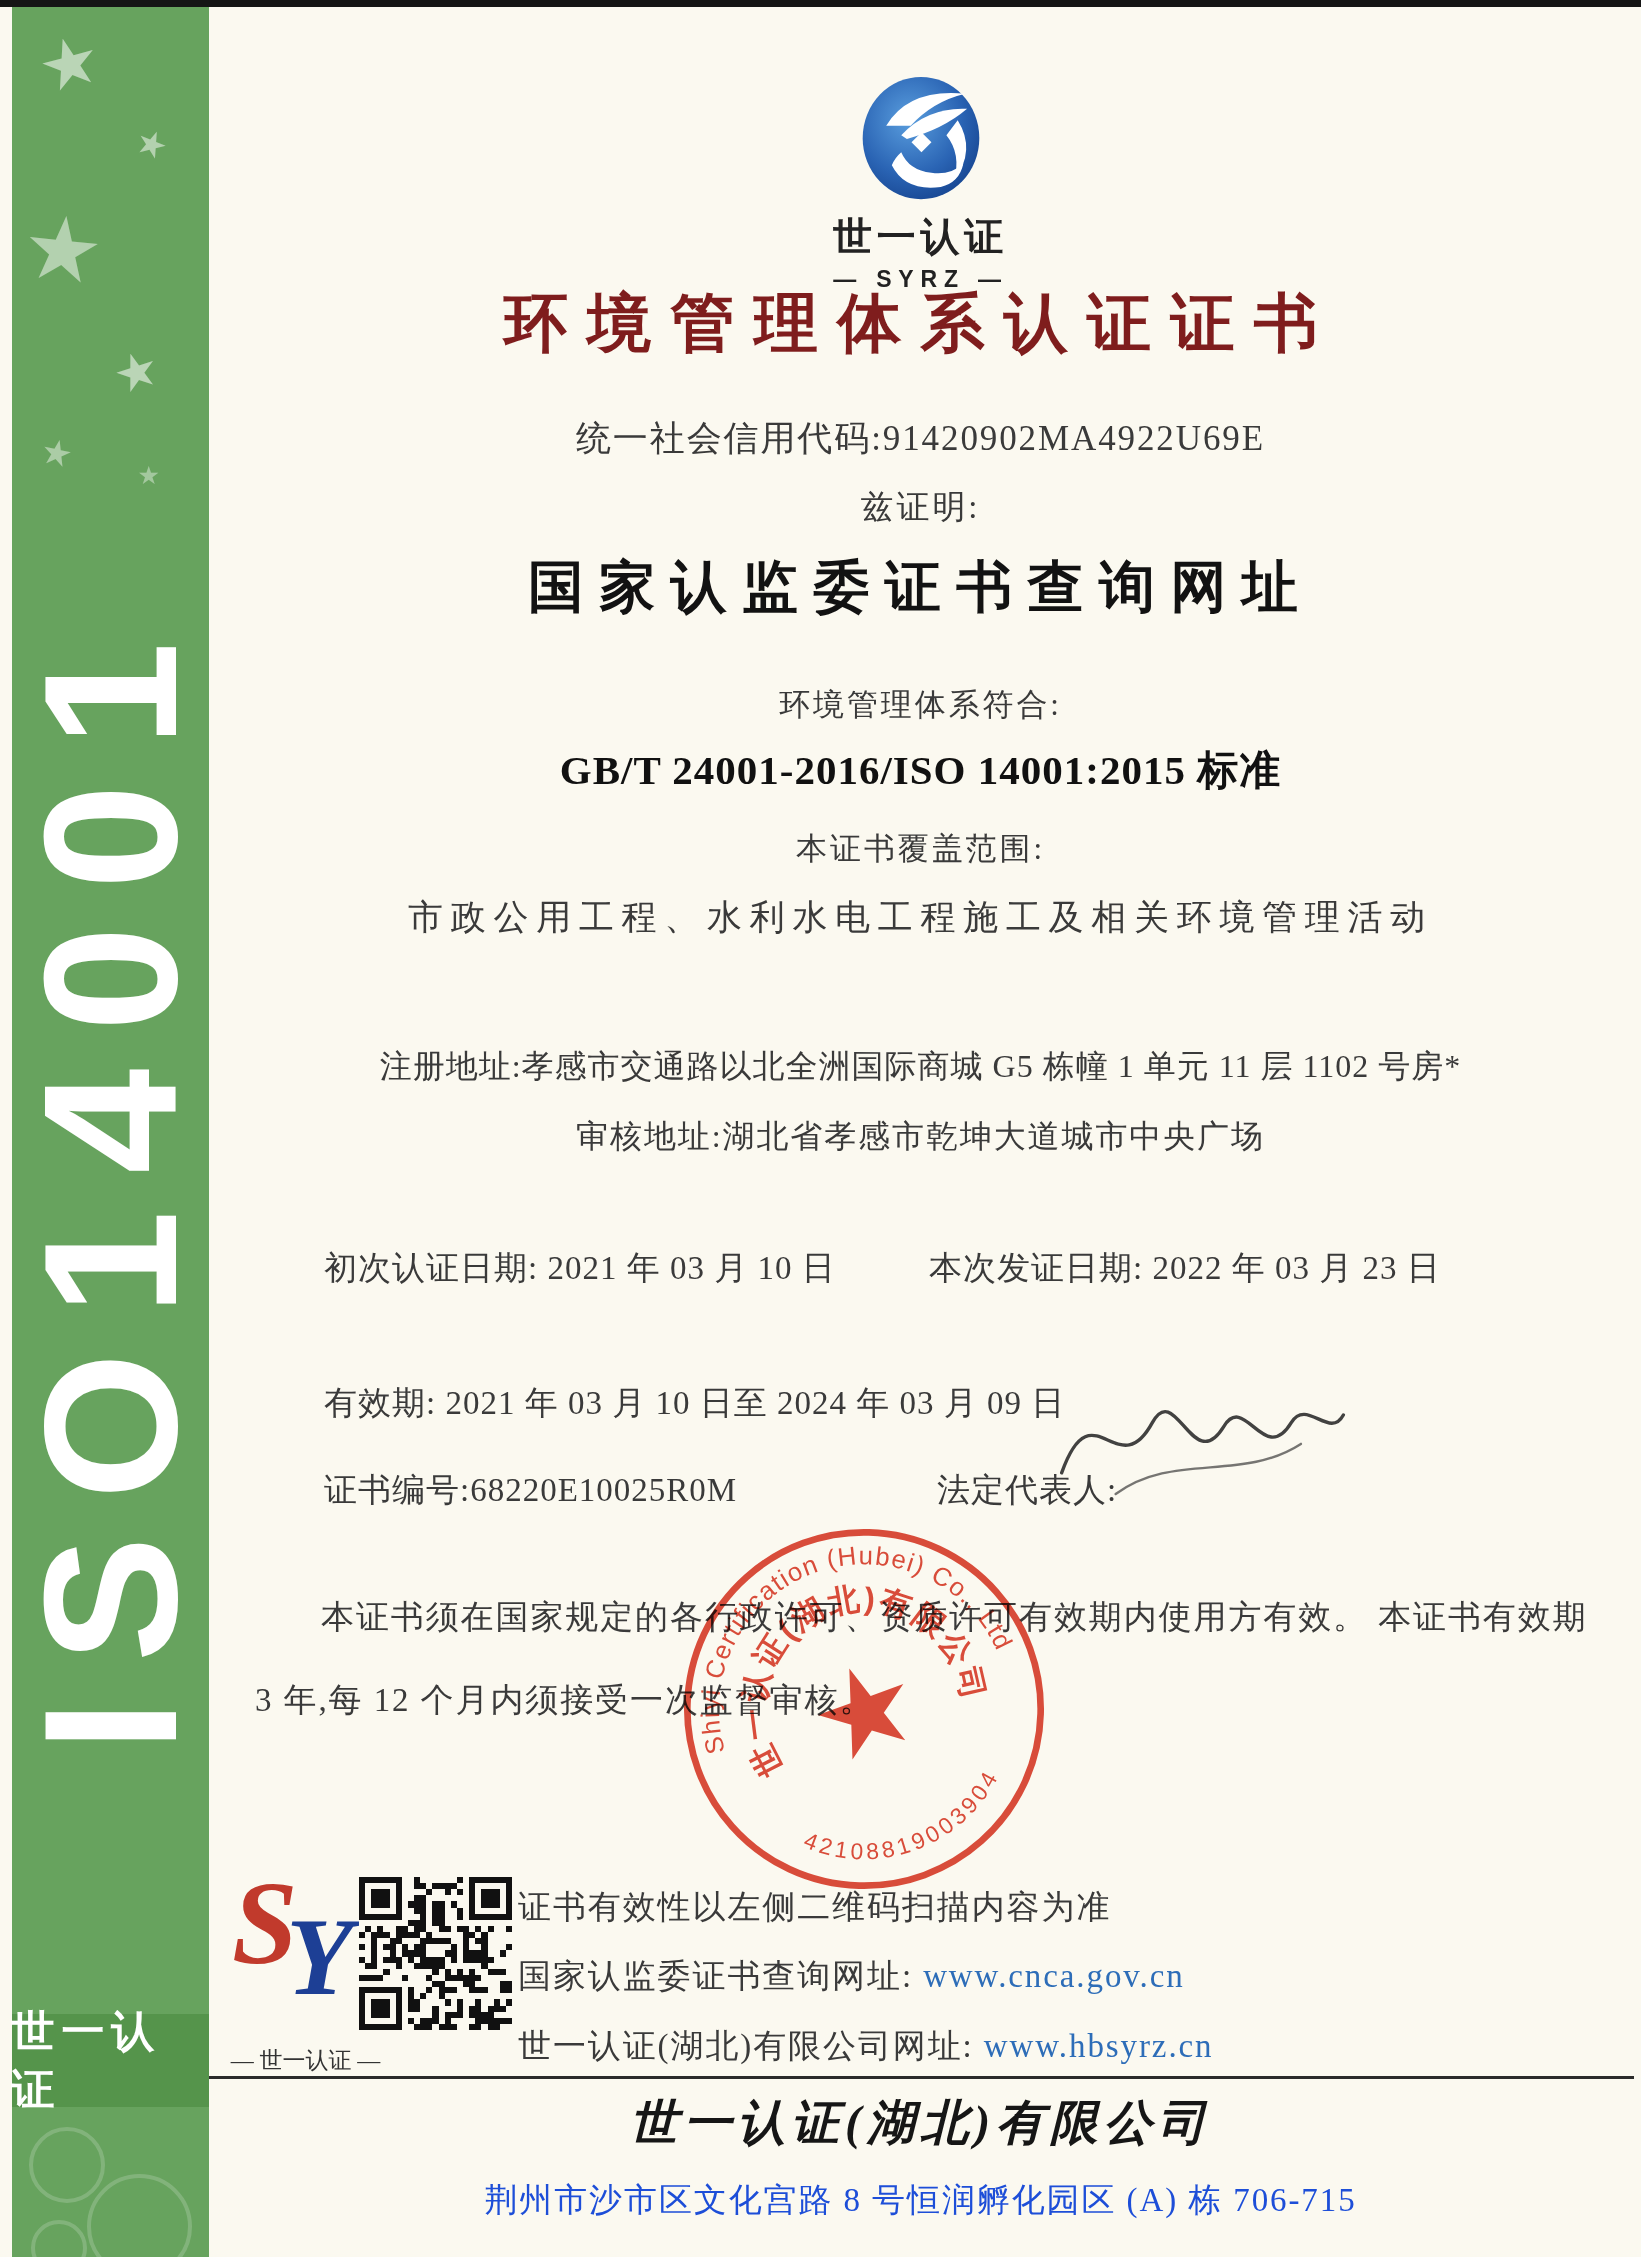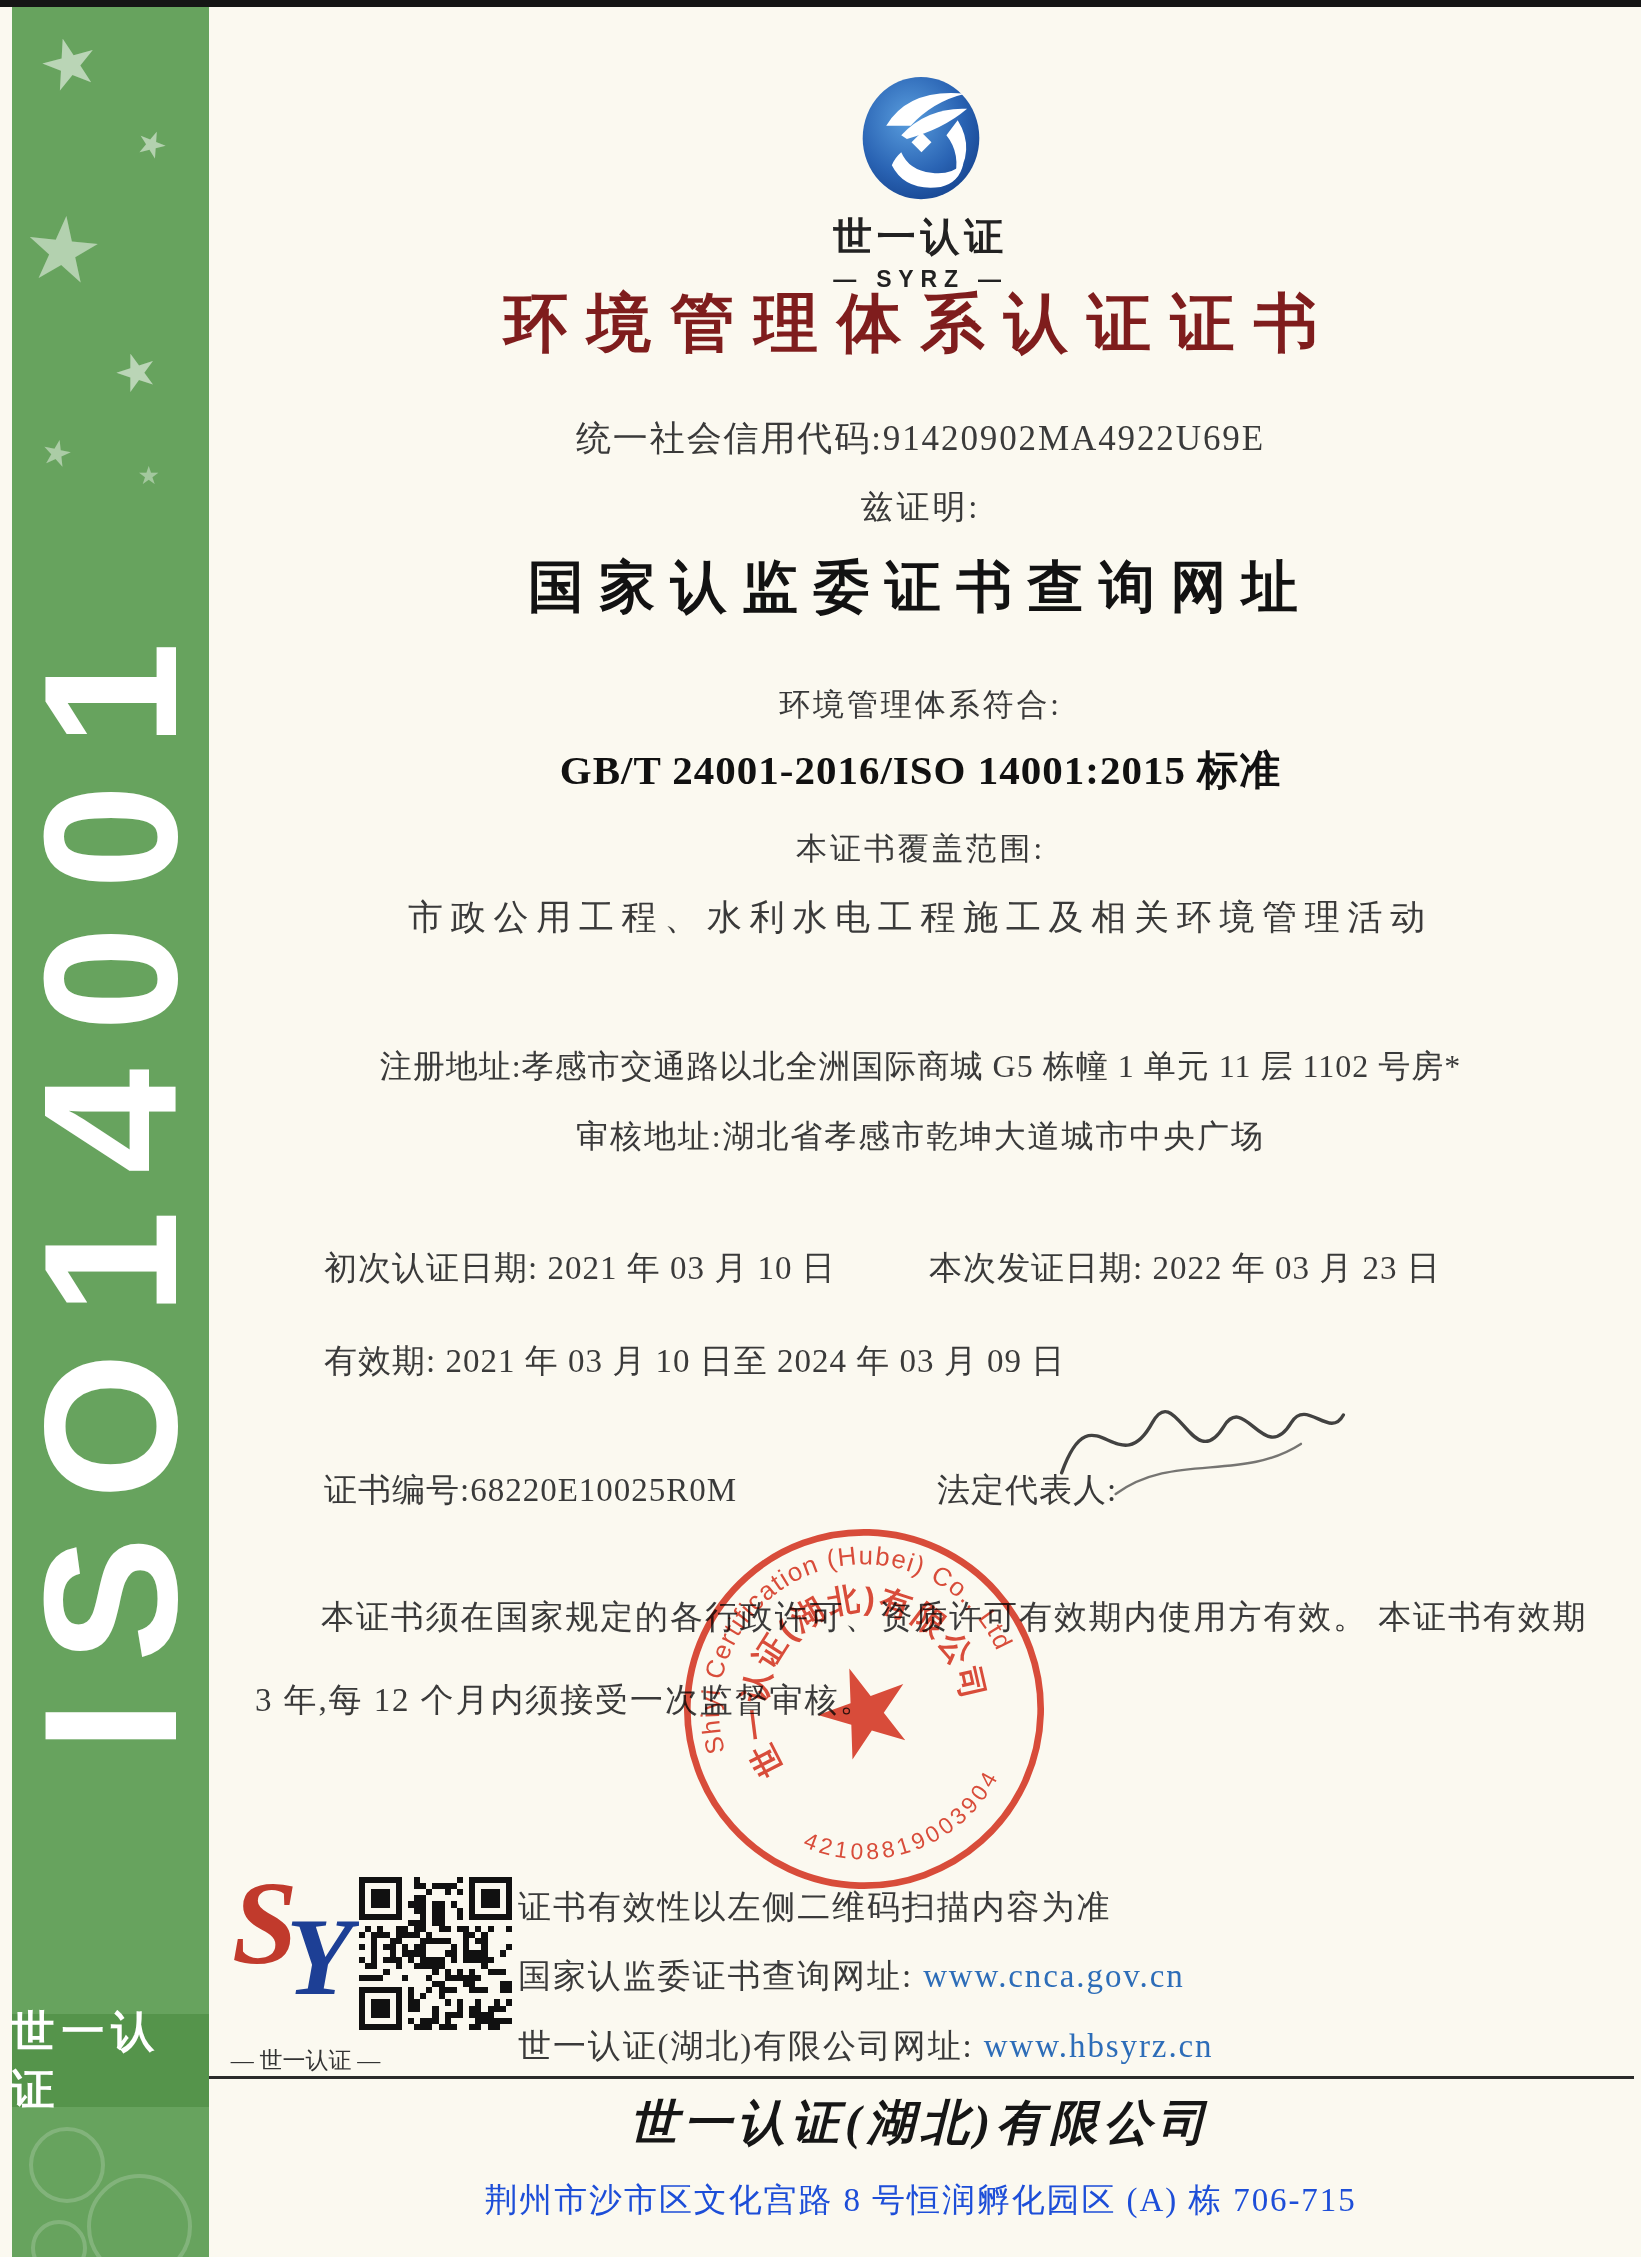--- a/index.html
+++ b/index.html
@@ -36,21 +36,21 @@
   .company{top:550px;font-size:56px;font-weight:900;letter-spacing:15.4px;color:#121212;}
   .conform{top:684px;font-size:31px;letter-spacing:2.9px;}
   .standard{top:743px;font-size:41px;font-weight:bold;color:#111;letter-spacing:1px;}
   .scopelabel{top:828px;font-size:31px;letter-spacing:2.9px;}
   .scope{top:894px;font-size:35px;letter-spacing:7.7px;}
   .regaddr{top:1045px;font-size:32px;letter-spacing:1px;}
   .auditaddr{top:1115px;font-size:32px;letter-spacing:1.9px;}
 
   .firstdate{left:324px;top:1246px;font-size:33px;letter-spacing:1px;}
   .issuedate{left:929px;top:1246px;font-size:33px;letter-spacing:1px;font-family:Liberation Serif, serif;}
-  .validity{left:324px;top:1339px;font-size:33px;letter-spacing:1px;}
+  .validity{left:324px;top:1381px;font-size:33px;letter-spacing:1px;}
   .certno{left:324px;top:1468px;font-size:33px;letter-spacing:1px;}
   .legalrep{left:929px;top:1468px;font-size:33px;letter-spacing:1px;margin-left:8px;}
   .note1{left:321px;top:1595px;font-size:33px;letter-spacing:1.9px;}
   .note2{left:255px;top:1678px;font-size:33px;letter-spacing:1.9px;}
 
   .signature{position:absolute;left:1048px;top:1359px;width:309px;height:164px;}
   .stamp{position:absolute;left:673px;top:1518px;width:382px;height:382px;mix-blend-mode:multiply;opacity:.9;}
 
   .sylogo{position:absolute;left:232px;top:1869px;width:154px;height:207px;}
   .sy-s{position:absolute;left:0;top:-13.5px;font:italic bold 118px "Liberation Serif",serif;color:#c13a2c;}

